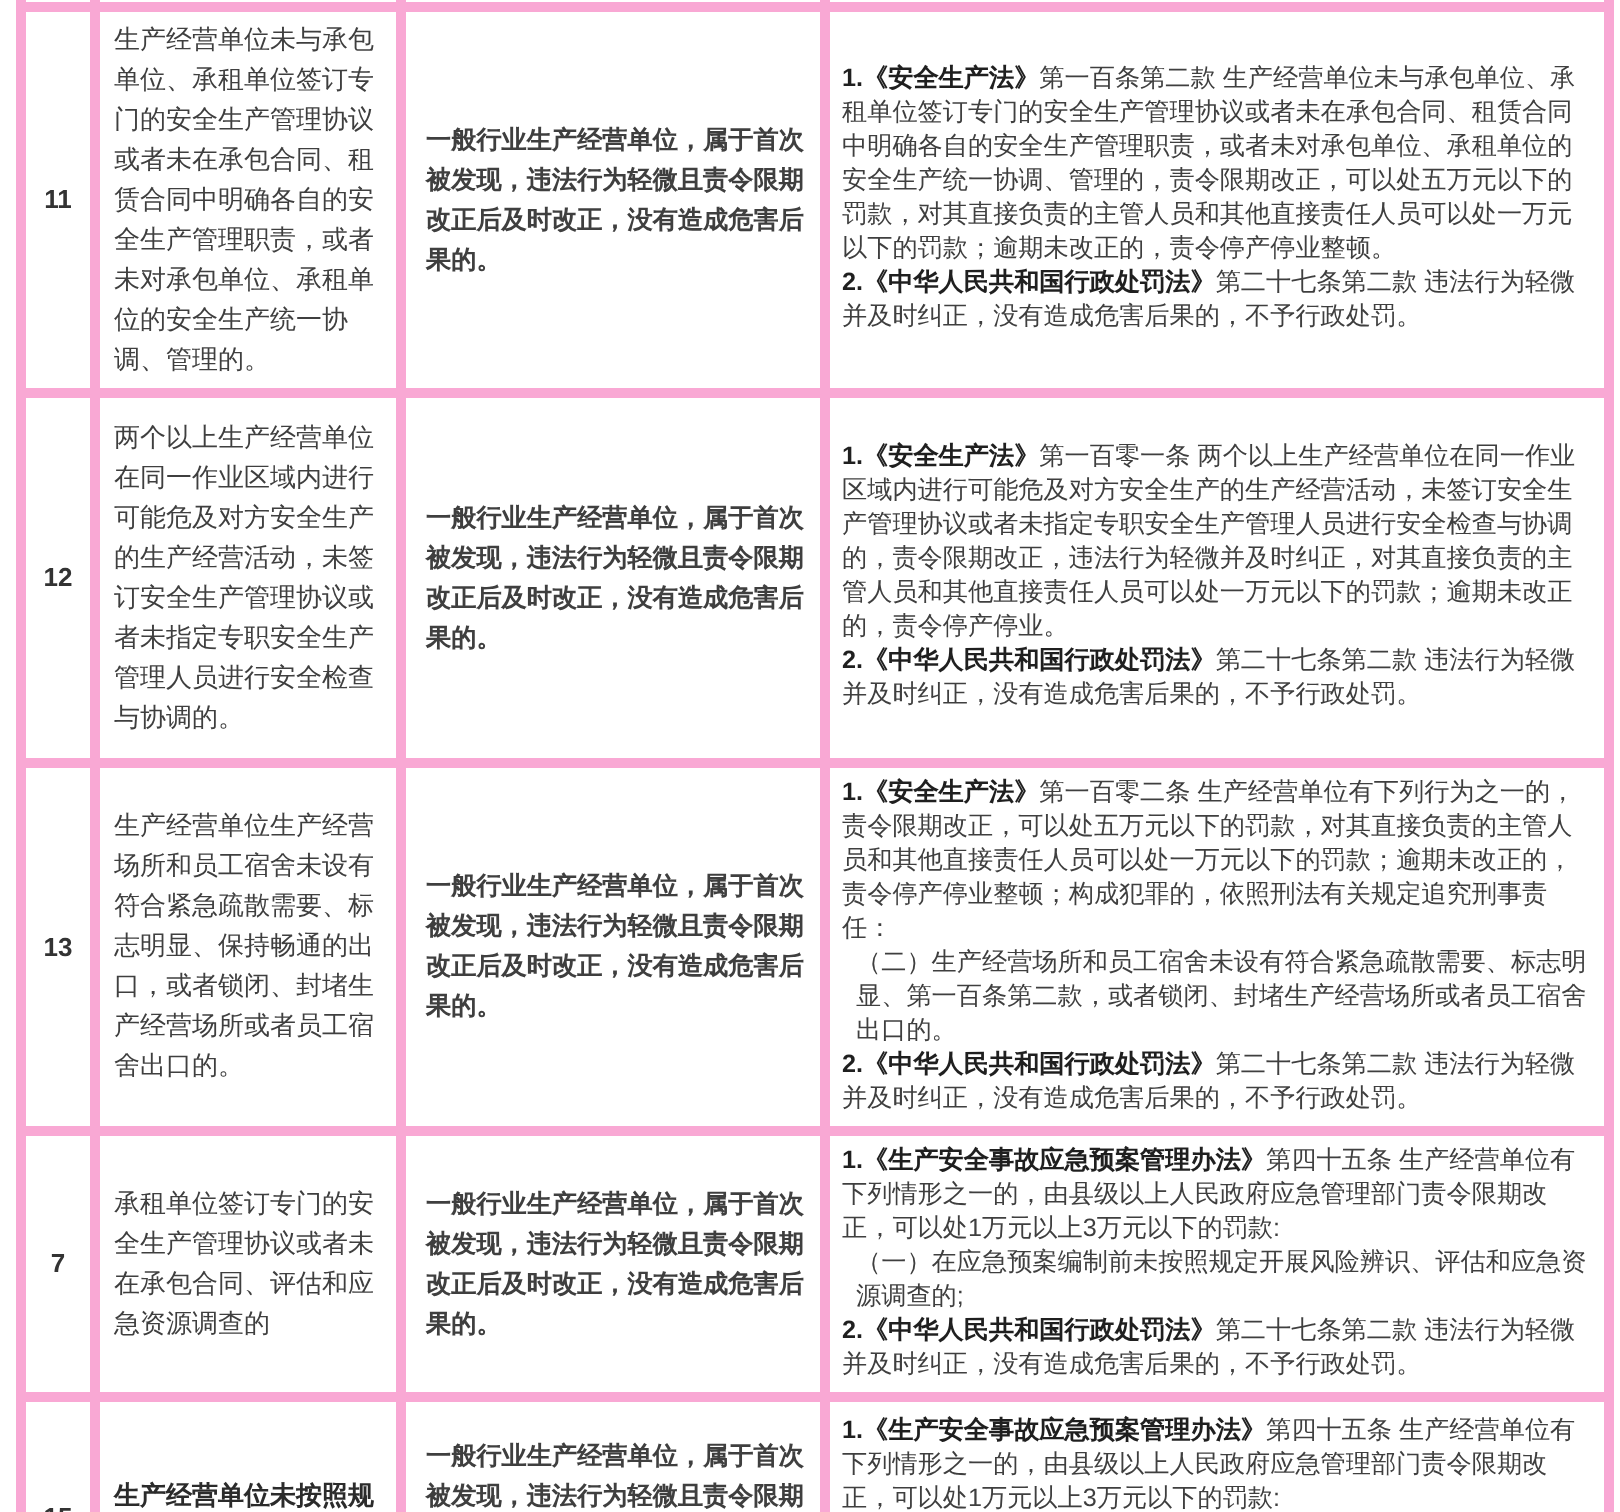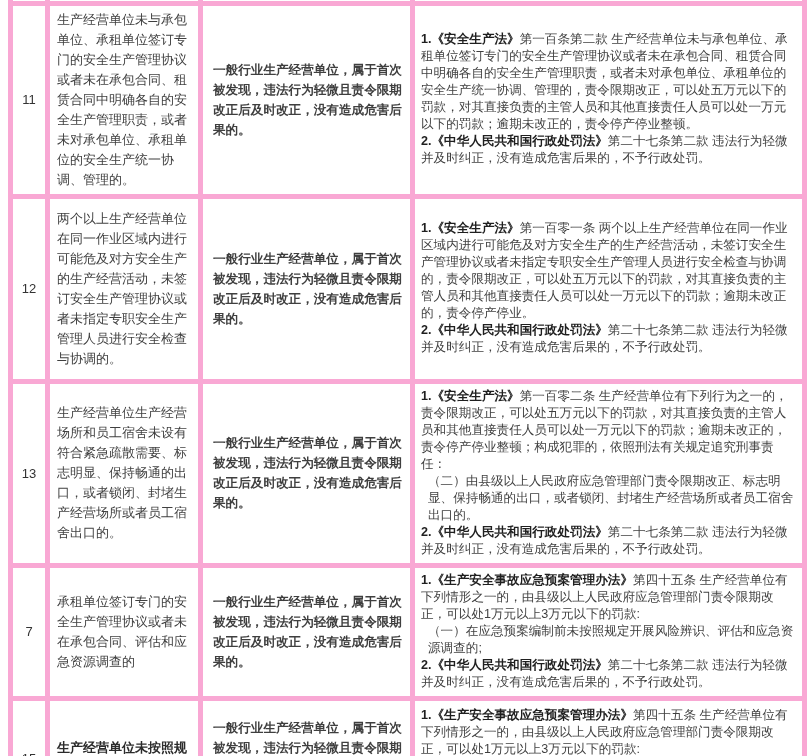--- a/index.html
+++ b/index.html
@@ -18,21 +18,21 @@
   }
   .reg-table td {
     border: 5px solid #f9a8d4;
     vertical-align: middle;
     color: #3f3f3f;
     font-size: 13px;
     overflow: hidden;
   }
   td.col-no {
     text-align: center;
-    font-weight: normal;
+    font-weight: bold;
     color: #333333;
     font-size: 13px;
   }
   td.col-violation {
     padding: 4px 3px 4px 7px;
     line-height: 20px;
     text-align: left;
   }
   td.col-violation.bold-cell { font-weight: bold; color: #2b2b2b; }
   td.col-scope {
@@ -79,32 +79,32 @@
         <p><b>1.《安全生产法》</b><span>第一百条第二款 生产经营单位未与承包单位、承租单位签订专门的安全生产管理协议或者未在承包合同、租赁合同中明确各自的安全生产管理职责，或者未对承包单位、承租单位的安全生产统一协调、管理的，责令限期改正，可以处五万元以下的罚款，对其直接负责的主管人员和其他直接责任人员可以处一万元以下的罚款；逾期未改正的，责令停产停业整顿。</span></p>
         <p><b>2.《中华人民共和国行政处罚法》</b><span>第二十七条第二款 违法行为轻微并及时纠正，没有造成危害后果的，不予行政处罚。</span></p>
       </td>
     </tr>
 
     <tr style="height:185px;">
       <td class="col-no">12</td>
       <td class="col-violation">两个以上生产经营单位在同一作业区域内进行可能危及对方安全生产的生产经营活动，未签订安全生产管理协议或者未指定专职安全生产管理人员进行安全检查与协调的。</td>
       <td class="col-scope">一般行业生产经营单位，属于首次被发现，违法行为轻微且责令限期改正后及时改正，没有造成危害后果的。</td>
       <td class="col-legal">
-        <p><b>1.《安全生产法》</b><span>第一百零一条 两个以上生产经营单位在同一作业区域内进行可能危及对方安全生产的生产经营活动，未签订安全生产管理协议或者未指定专职安全生产管理人员进行安全检查与协调的，责令限期改正，可以处五万元以下的罚款，对其直接负责的主管人员和其他直接责任人员可以处一万元以下的罚款；逾期未改正的，责令停产停业。</span></p>
+        <p><b>1.《安全生产法》</b><span>第一百零一条 两个以上生产经营单位在同一作业区域内进行可能危及对方安全生产的生产经营活动，未签订安全生产管理协议或者未指定专职安全生产管理人员进行安全检查与协调的，责令限期改正，违法行为轻微并及时纠正，对其直接负责的主管人员和其他直接责任人员可以处一万元以下的罚款；逾期未改正的，责令停产停业。</span></p>
         <p><b>2.《中华人民共和国行政处罚法》</b><span>第二十七条第二款 违法行为轻微并及时纠正，没有造成危害后果的，不予行政处罚。</span></p>
       </td>
     </tr>
 
     <tr style="height:134px;">
       <td class="col-no">13</td>
       <td class="col-violation">生产经营单位生产经营场所和员工宿舍未设有符合紧急疏散需要、标志明显、保持畅通的出口，或者锁闭、封堵生产经营场所或者员工宿舍出口的。</td>
       <td class="col-scope">一般行业生产经营单位，属于首次被发现，违法行为轻微且责令限期改正后及时改正，没有造成危害后果的。</td>
       <td class="col-legal">
         <p><b>1.《安全生产法》</b><span>第一百零二条 生产经营单位有下列行为之一的，责令限期改正，可以处五万元以下的罚款，对其直接负责的主管人员和其他直接责任人员可以处一万元以下的罚款；逾期未改正的，责令停产停业整顿；构成犯罪的，依照刑法有关规定追究刑事责任：</span></p>
-        <p class="indent"><span>（二）由县级以上人民政府应急管理部门责令限期改正、标志明显、保持畅通的出口，或者锁闭、封堵生产经营场所或者员工宿舍出口的。</span></p>
+        <p class="indent"><span>（二）生产经营场所和员工宿舍未设有符合紧急疏散需要、标志明显、第一百条第二款，或者锁闭、封堵生产经营场所或者员工宿舍出口的。</span></p>
         <p><b>2.《中华人民共和国行政处罚法》</b><span>第二十七条第二款 违法行为轻微并及时纠正，没有造成危害后果的，不予行政处罚。</span></p>
       </td>
     </tr>
 
     <tr style="height:126px;">
       <td class="col-no">7</td>
       <td class="col-violation">承租单位签订专门的安全生产管理协议或者未在承包合同、评估和应急资源调查的</td>
       <td class="col-scope">一般行业生产经营单位，属于首次被发现，违法行为轻微且责令限期改正后及时改正，没有造成危害后果的。</td>
       <td class="col-legal">
         <p><b>1.《生产安全事故应急预案管理办法》</b><span>第四十五条 生产经营单位有下列情形之一的，由县级以上人民政府应急管理部门责令限期改正，可以处1万元以上3万元以下的罚款:</span></p>

